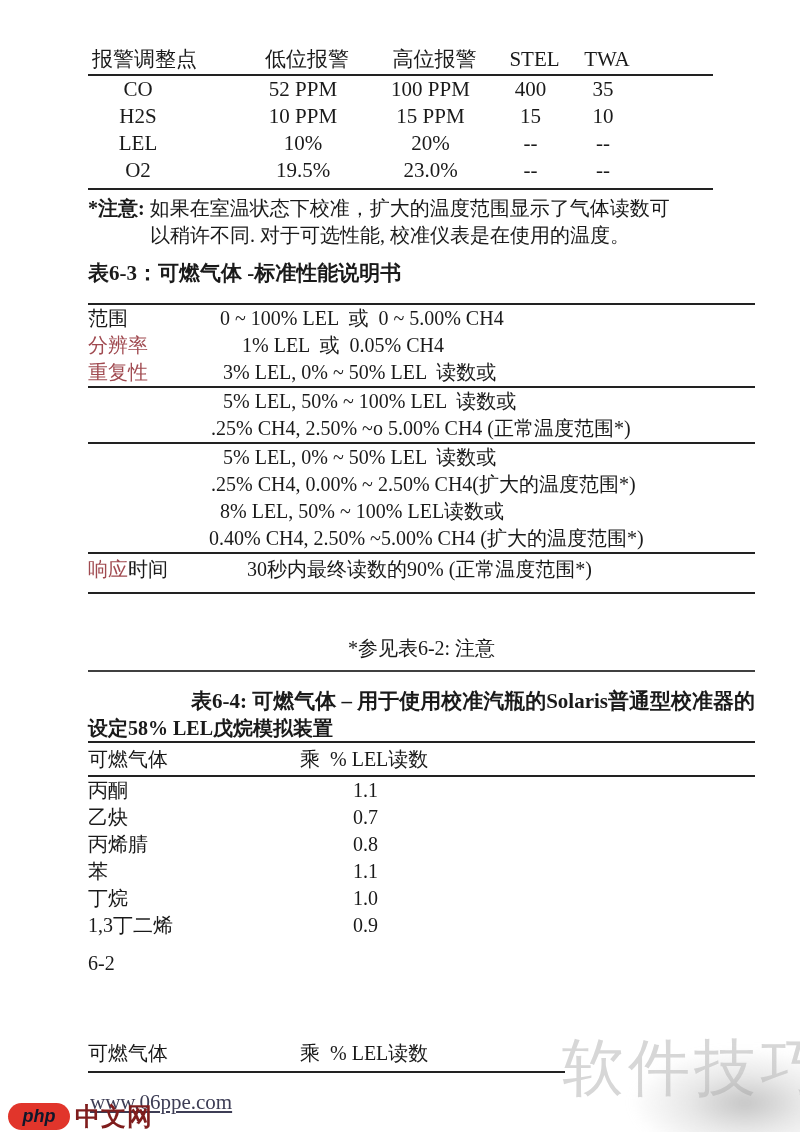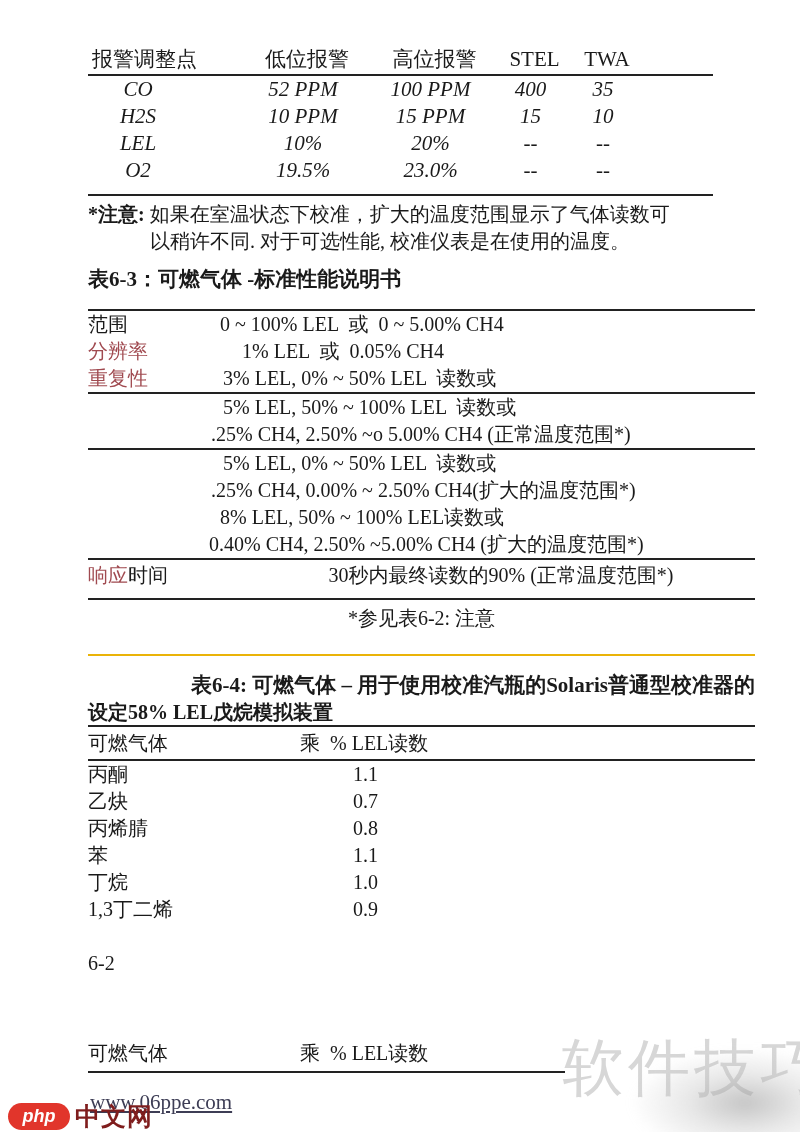--- a/index.html
+++ b/index.html
@@ -9,21 +9,21 @@
     font-family:"Liberation Serif","DejaVu Serif",serif;
     color:#1a1a1a;
   }
   .content { position:absolute; left:88px; top:44px; width:667px; }
   .keepsp { white-space:pre-wrap; }
 
   
   .alarm-table { width:625px; }
   .a-row { display:flex; line-height:27px; font-size:21px; }
   .a-head { line-height:30px; border-bottom:2px solid #222; }
-  .alarm-table .body { border-bottom:2px solid #222; padding-bottom:10px;font-style:italic; }
+  .alarm-table .body { border-bottom:2px solid #222; padding-bottom:4px; }
   .c1 { width:150px; }
   .c2 { width:130px; text-align:center; }
   .c3 { width:125px; text-align:center; }
   .c4 { width:75px;  text-align:center; }
   .c5 { width:70px;  text-align:center; }
   .a-head .c1 { text-align:left; padding-left:4px; }
   .a-row .d1 { text-align:center; padding-right:50px; box-sizing:border-box; }
 
   
   .note { margin-top:5px; font-size:20px; line-height:27px; width:655px;
@@ -33,27 +33,27 @@
   
   .t63-title { margin-top:11px; font-size:21px; font-weight:bold; line-height:26px;
                padding-bottom:17px; border-bottom:2px solid #222; }
   .s-row { display:flex; font-size:20px; line-height:27px; }
   .s-label { width:132px; flex:none; }
   .s-val { flex:1; }
   .red { color:#a04a50; }
   .bline { border-bottom:2px solid #222; }
   .pb8 { padding-bottom:9px; padding-top:2px; }
   .ind3  { margin-left:3px; }
-  .ind10 { margin-left:27px;text-align:center; }
+  .ind10 { margin-left:27px; }
   .ind12 { margin-left:3px; }
   .ind22 { margin-left:22px; }
   .indn9 { margin-left:-9px; }
   .indn11{ margin-left:-11px; }
   .t63-footnote { text-align:center; font-size:20px; line-height:27px;
-                  padding:5px 0 22px 0; border-bottom:2px solid #eab308; }
+                  padding:5px 0 8px 0; border-bottom:2px solid #404040;margin-top:36px; }
 
   
   .t64-title { margin-top:14px; font-size:21px; font-weight:bold; line-height:30px;text-align:right; }
   .t64-title2 { font-size:21px; font-weight:bold; line-height:27px;
                 text-align:center; padding-right:130px; }
   .t64-sub { font-size:20px; font-weight:bold; line-height:25px;
              border-bottom:2px solid #222; }
   .g-head { display:flex; font-size:20px; line-height:27px; padding:3px 0 2px 0;
             border-bottom:2px solid #222; }
   .g-head .gc1 { width:212px; flex:none; }
@@ -73,21 +73,21 @@
           background:radial-gradient(closest-side, rgba(150,150,150,.55),
                      rgba(190,190,190,.35), rgba(220,220,220,0));
           filter:blur(5px); }
 
   .site-link { position:absolute; left:90px; top:1090px; font-size:21px;
                color:#3d3d55; text-decoration:underline;
                font-family:"Liberation Serif",serif; }
   .logo { position:absolute; left:8px; top:1100px; display:flex;
           align-items:center; gap:5px; }
   .logo-badge { width:62px; height:27px; background:#e1352b; border-radius:14px;
-                color:#ffffff; font-family:"Liberation Sans",sans-serif;
+                color:#0f172a; font-family:"Liberation Sans",sans-serif;
                 font-weight:bold; font-style:italic; font-size:18px;
                 display:flex; align-items:center; justify-content:center; }
   .logo-cn { font-family:"Liberation Sans",sans-serif; font-weight:bold;
              font-size:25px; color:#7f1d1d; letter-spacing:1px; }
 </style>
 </head>
 <body>
 
 <div class="page">
   <div class="content">

